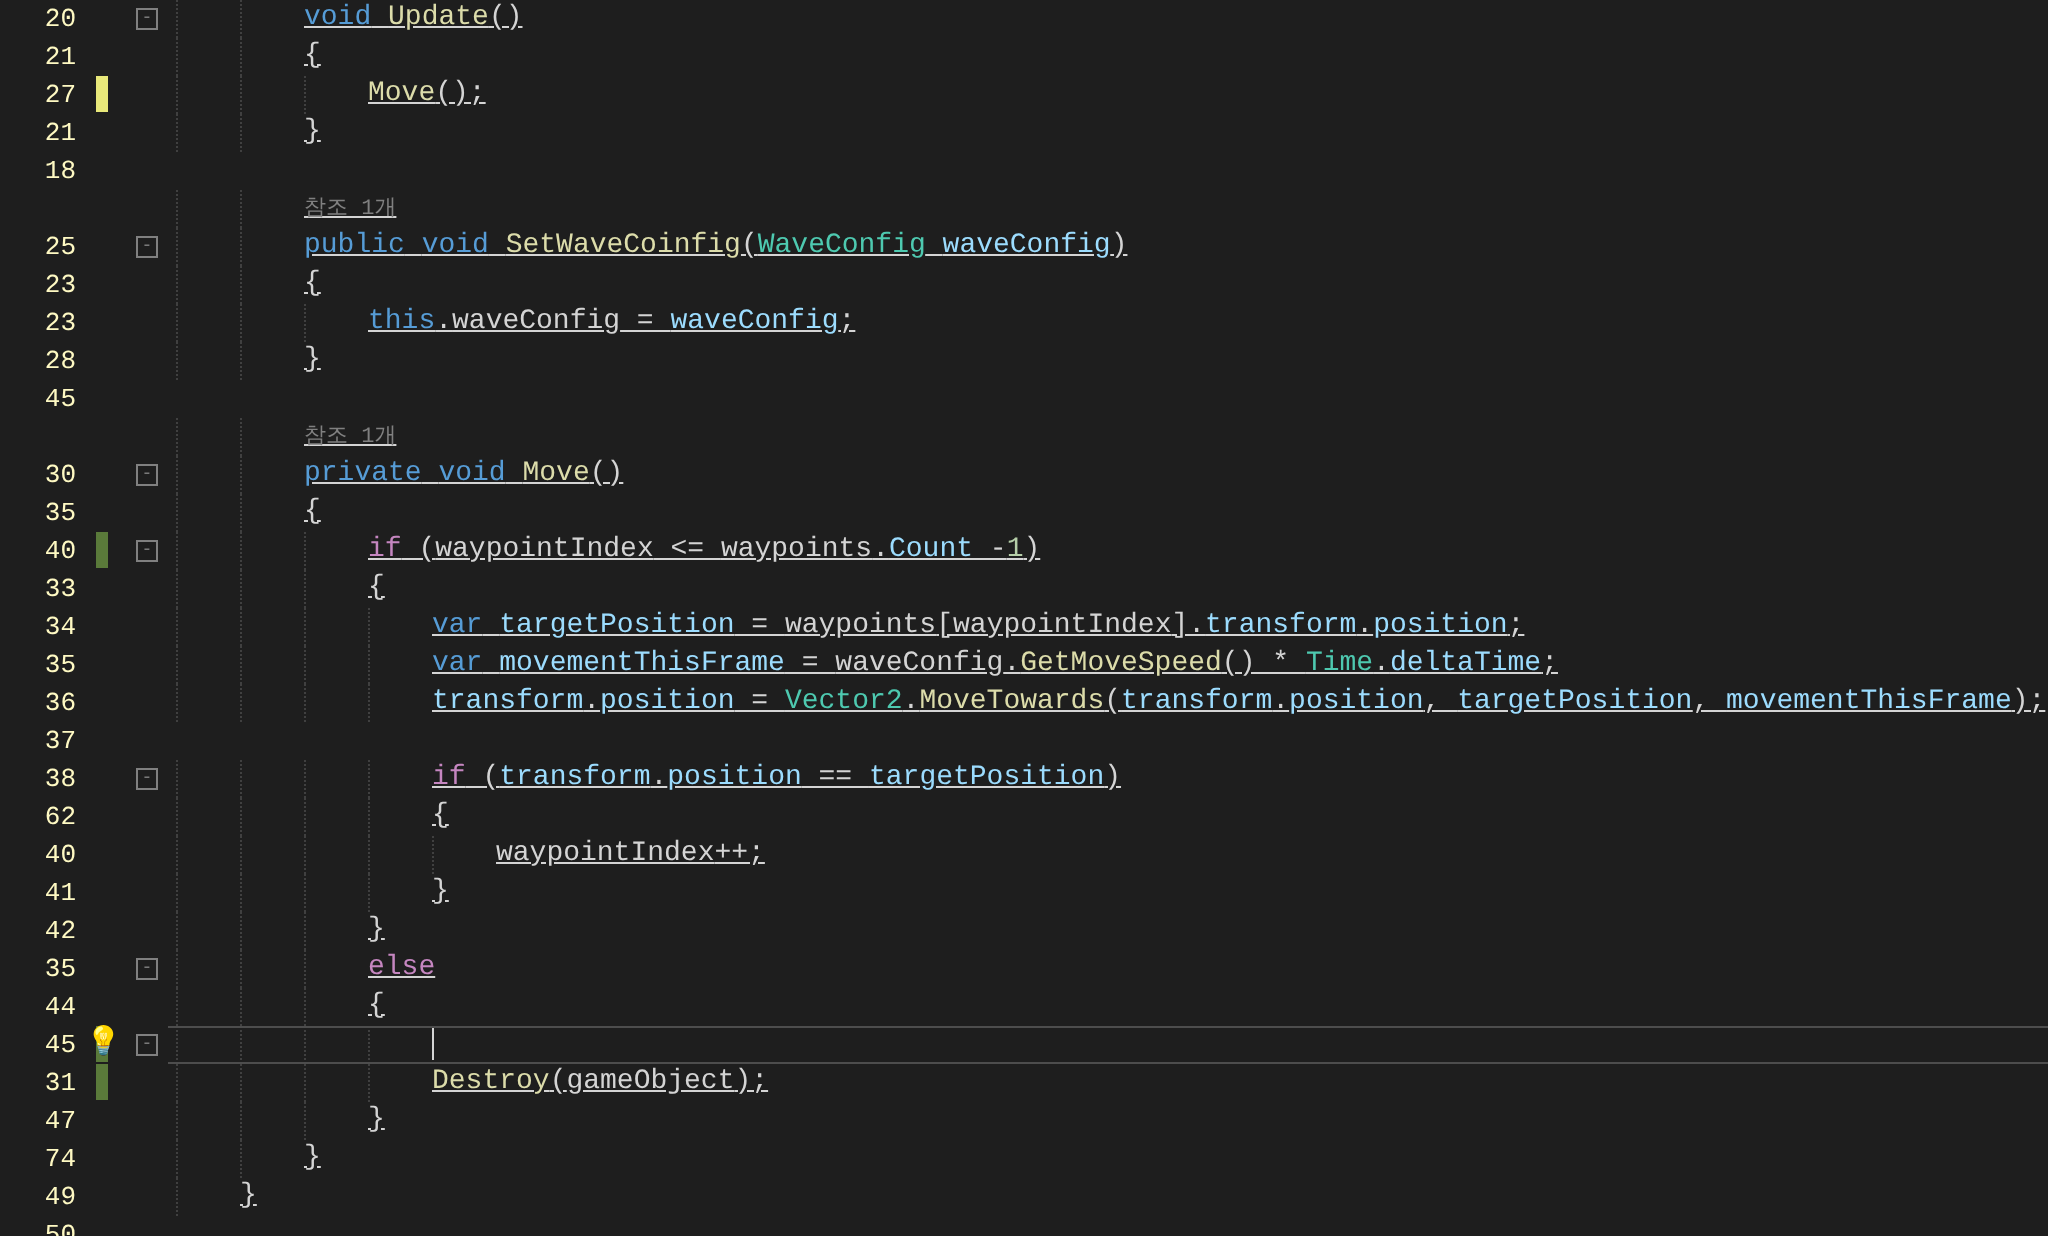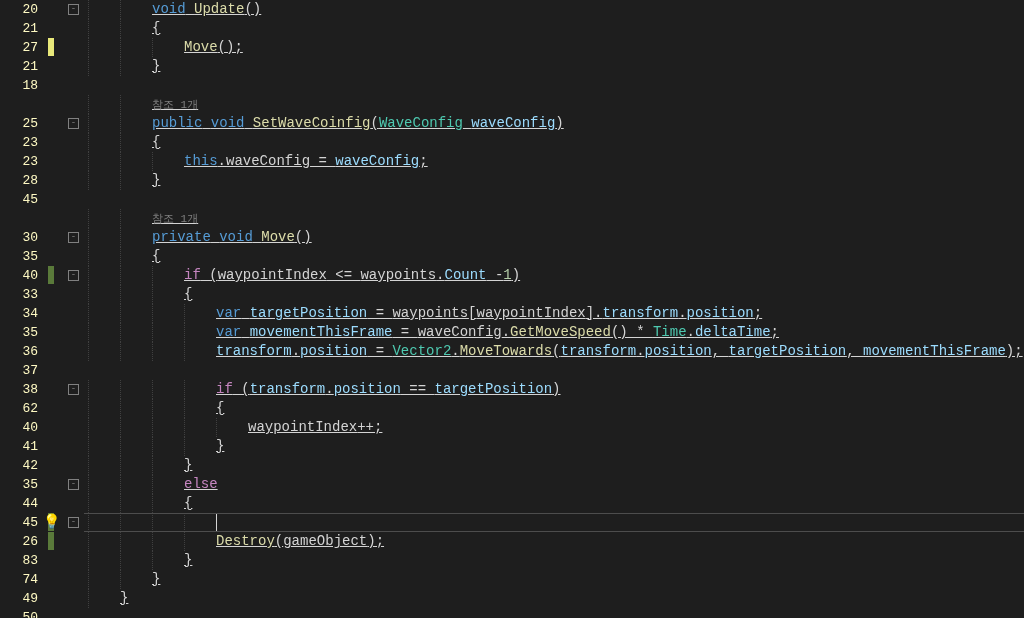--- a/index.html
+++ b/index.html
@@ -152,22 +152,22 @@
       <div class="ln">36</div>
       <div class="ln">37</div>
       <div class="ln">38</div>
       <div class="ln">62</div>
       <div class="ln">40</div>
       <div class="ln">41</div>
       <div class="ln">42</div>
       <div class="ln">35</div>
       <div class="ln">44</div>
       <div class="ln">45</div>
-      <div class="ln">26</div>
-      <div class="ln">83</div>
+      <div class="ln">31</div>
+      <div class="ln">47</div>
       <div class="ln">74</div>
       <div class="ln">49</div>
       <div class="ln">50</div>
     </div>
   <div class="markers" id="markers">
       <div class="marker-yellow" style="top: 38px;"></div>
       <div class="marker-green" style="top: 266px;"></div>
       <div class="marker-green" style="top: 513px;"></div>
       <div class="marker-green" style="top: 532px;"></div>
       <div class="bulb" style="top: 514px;">💡</div>

